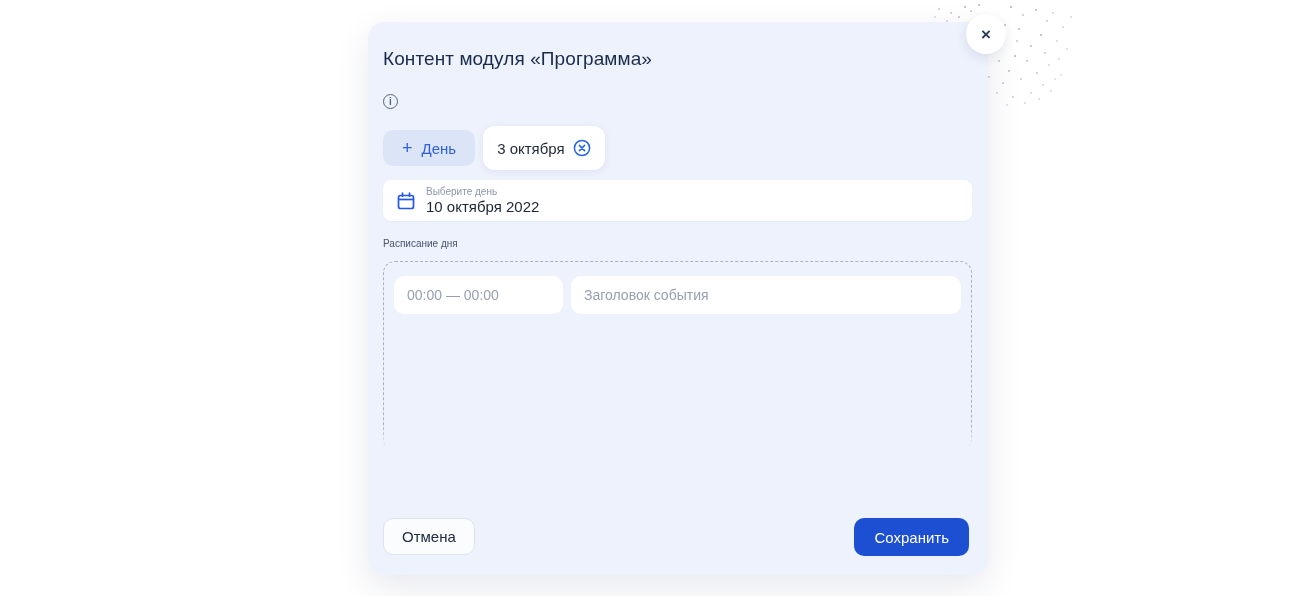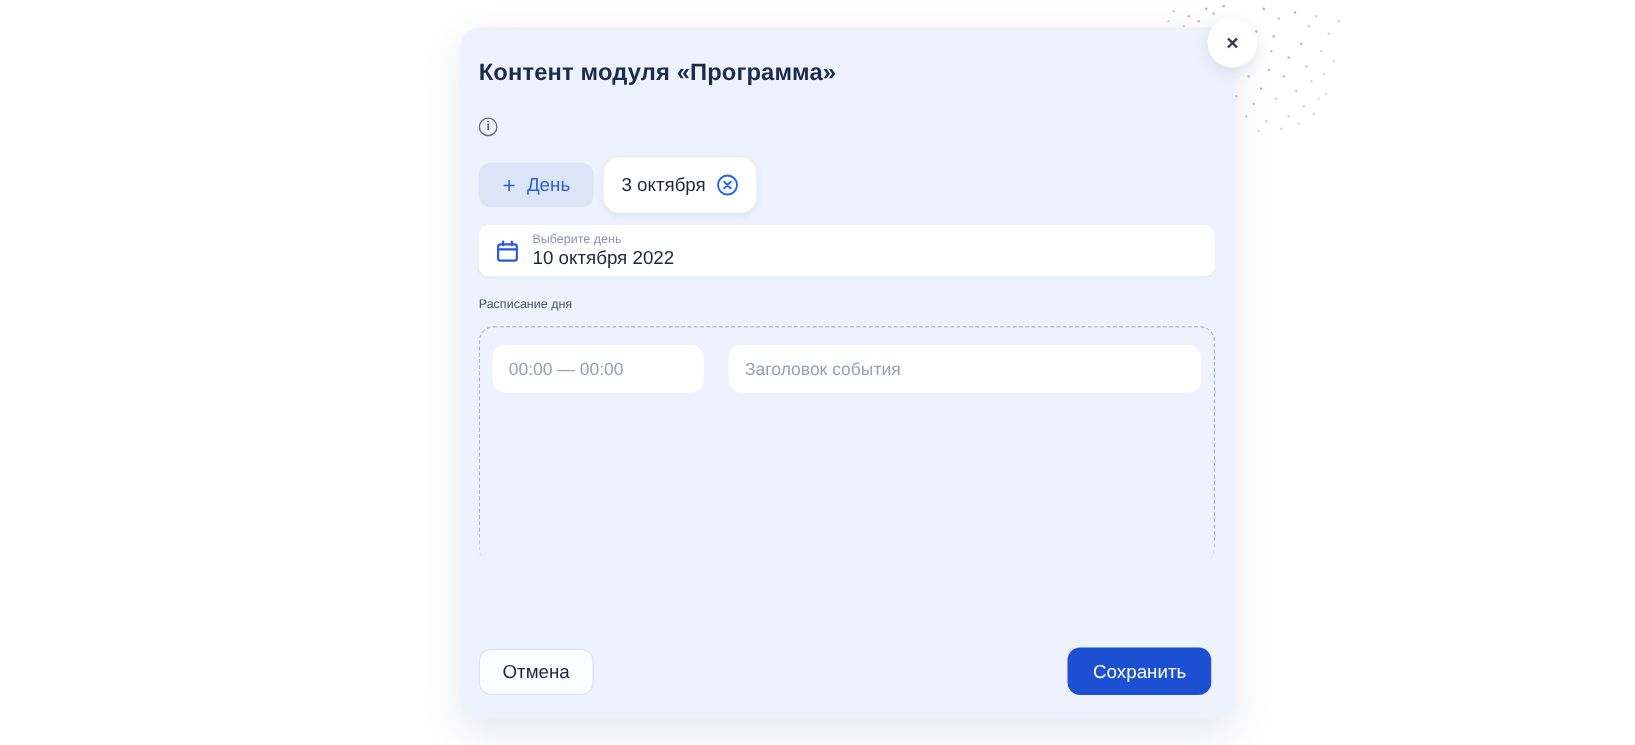--- a/index.html
+++ b/index.html
@@ -41,21 +41,21 @@
   .modal { position: absolute; left: 368px; top: 22px; width: 620px; height: 553px;
     background: #edf2fc; border-radius: 16px;
     box-shadow: 0 12px 34px rgba(25,40,90,.10); padding: 26px 16px 0 15px; }
 
   .close-btn { position: absolute; left: 966px; top: 14px; width: 40px; height: 40px;
     border-radius: 50%; background: #ffffff; border: none; cursor: pointer;
     box-shadow: 0 4px 12px rgba(25,40,90,.10);
     display: flex; align-items: center; justify-content: center;
     font-size: 17px; font-weight: 700; color: #2c3a52; line-height: 1; }
 
-  .title { font-size: 19px; font-weight: 700; color: #1b2b4d; letter-spacing: .1px; }
+  .title { font-size: 19px; font-weight: 400; color: #1b2b4d; letter-spacing: .1px; }
 
   .info-row { margin-top: 24px; display: flex; align-items: center; gap: 8px;
     color: #5c6577; font-size: 13.5px; }
   .info-icon { width: 15px; height: 15px; border: 1.4px solid #5c6577; border-radius: 50%;
     display: inline-flex; align-items: center; justify-content: center; flex: 0 0 auto;
     font-size: 10px; font-weight: 700; font-style: normal; line-height: 1; color: #5c6577; }
 
   .tabs-row { margin-top: 17px; display: flex; align-items: center; gap: 8px; height: 44px; }
   .add-day-btn { height: 36px; padding: 0 19px; border: none; border-radius: 10px;
     background: #dce4f8; color: #2e5fd9; font-size: 15px; font-weight: 500;
@@ -73,32 +73,32 @@
   .date-label { font-size: 10px; color: #8d96a9; }
   .date-value { font-size: 15px; color: #1e2637; }
 
   .section-label { margin-top: 17px; font-size: 10px; color: #49536a; }
 
   .dropzone { position: relative; margin-top: 12px; height: 190px;
     border: 1px dashed #a7b2c6; border-radius: 12px; padding: 14px 10px 0 10px; }
   .dropzone::after { content: ""; position: absolute; left: -2px; right: -2px; bottom: -2px;
     height: 26px; background: linear-gradient(180deg, rgba(237,242,252,0) 0%, #edf2fc 85%); }
 
-  .event-row { display: flex; gap: 20px; border-radius: 18px; }
+  .event-row { display: flex; gap: 8px; border-radius: 18px; }
   .txt-input { height: 38px; border: none; border-radius: 10px; background: #ffffff;
     padding: 0 13px; font-size: 14px; color: #1e2637; font-family: inherit; outline: none; }
   .txt-input::placeholder, .txt-area::placeholder { color: #96a0b2; opacity: 1; }
   .time-input { width: 169px; flex: 0 0 auto; }
   .title-input { flex: 1; }
   .txt-area { display: block; width: 100%; height: 118px; margin-top: 8px; border: none;
     border-radius: 12px; background: #ffffff; padding: 11px 13px; font-size: 14px;
     color: #1e2637; font-family: inherit; resize: none; outline: none; }
 
   .footer { position: absolute; left: 15px; right: 19px; bottom: 19px;
-    display: flex; align-items: center; justify-content: space-between; }
+    display: flex; justify-content: space-between; }
   .cancel-btn { height: 37px; padding: 0 18px; border-radius: 10px;
     border: 1px solid #dde3ee; background: #fbfcfe; color: #202b40; font-size: 15px;
     font-family: inherit; cursor: pointer; }
   .save-btn { height: 38px; padding: 0 20px; border-radius: 10px; border: none;
     background: #1d4fd2; color: #ffffff; font-size: 15px; font-family: inherit; cursor: pointer; }
 
   .icon-svg { display: block; flex: 0 0 auto; }
 </style>
 </head>
 <body>

